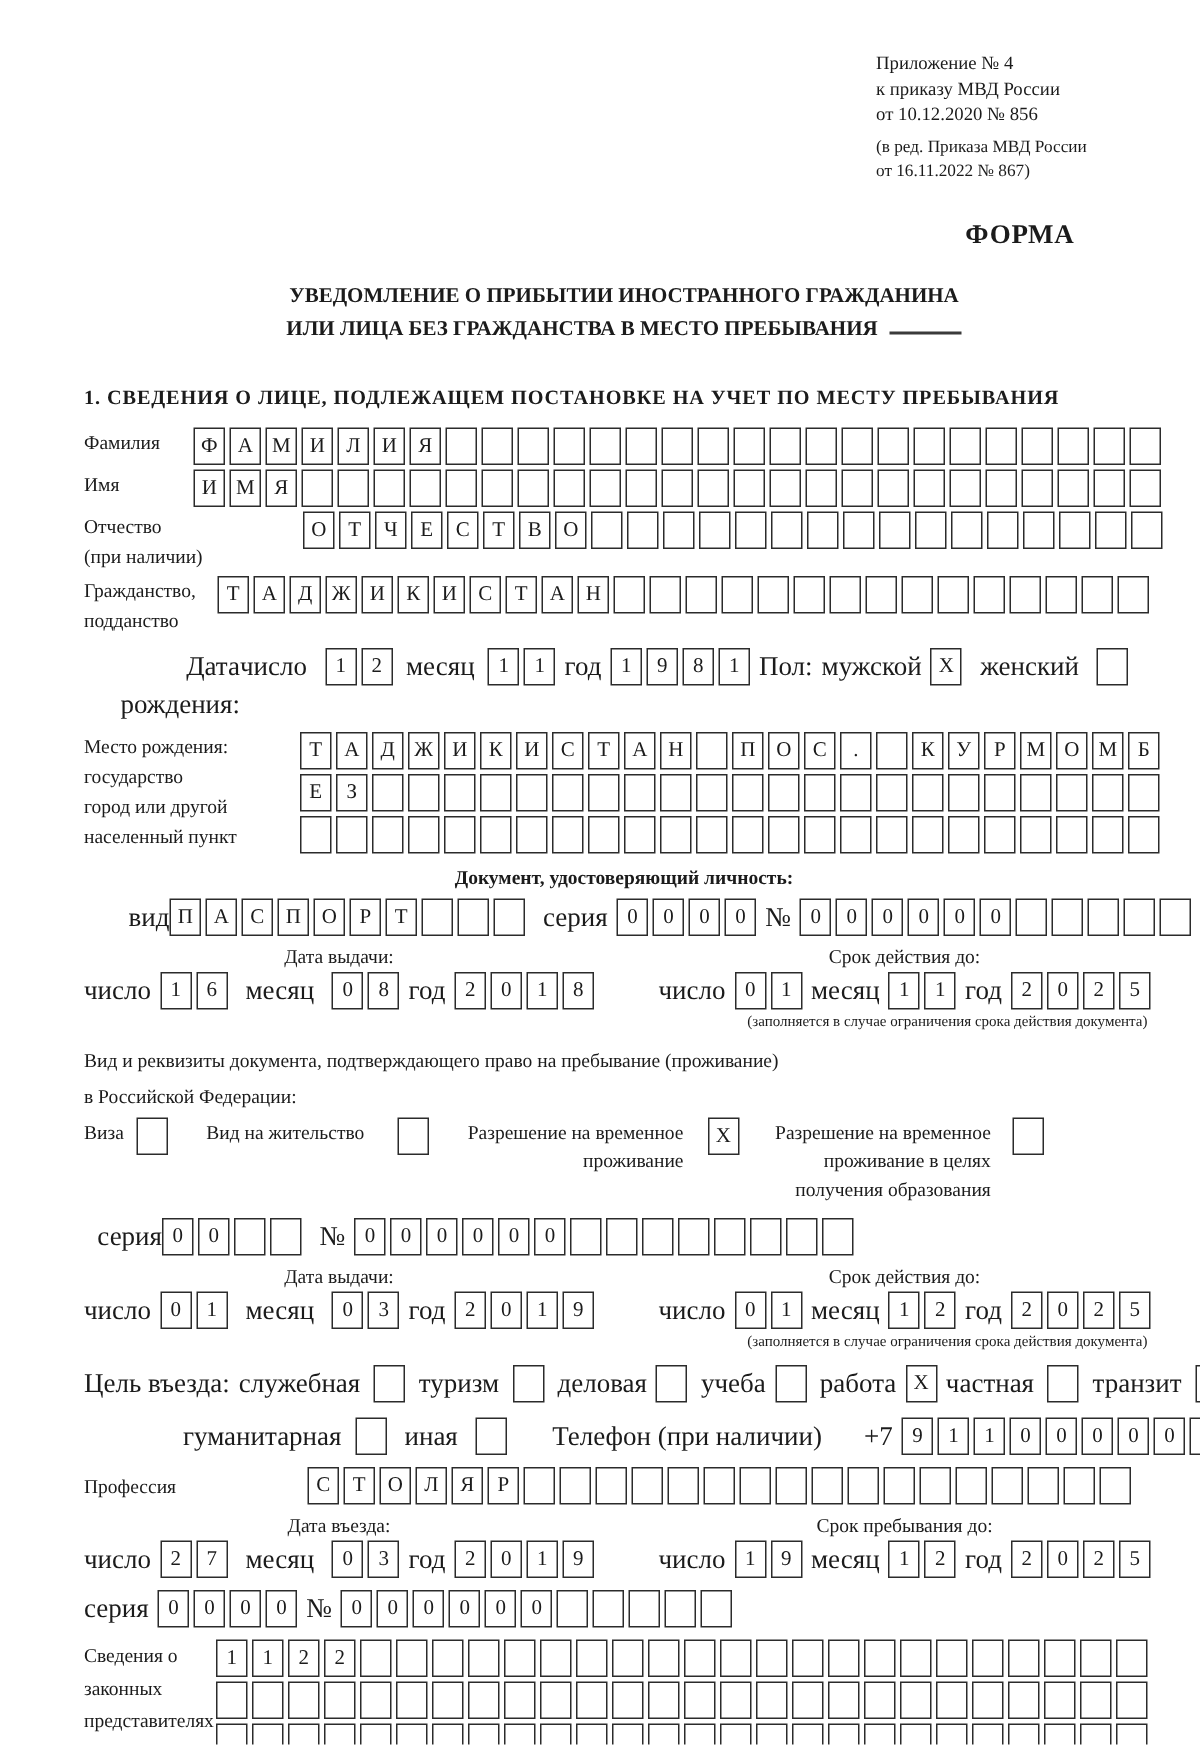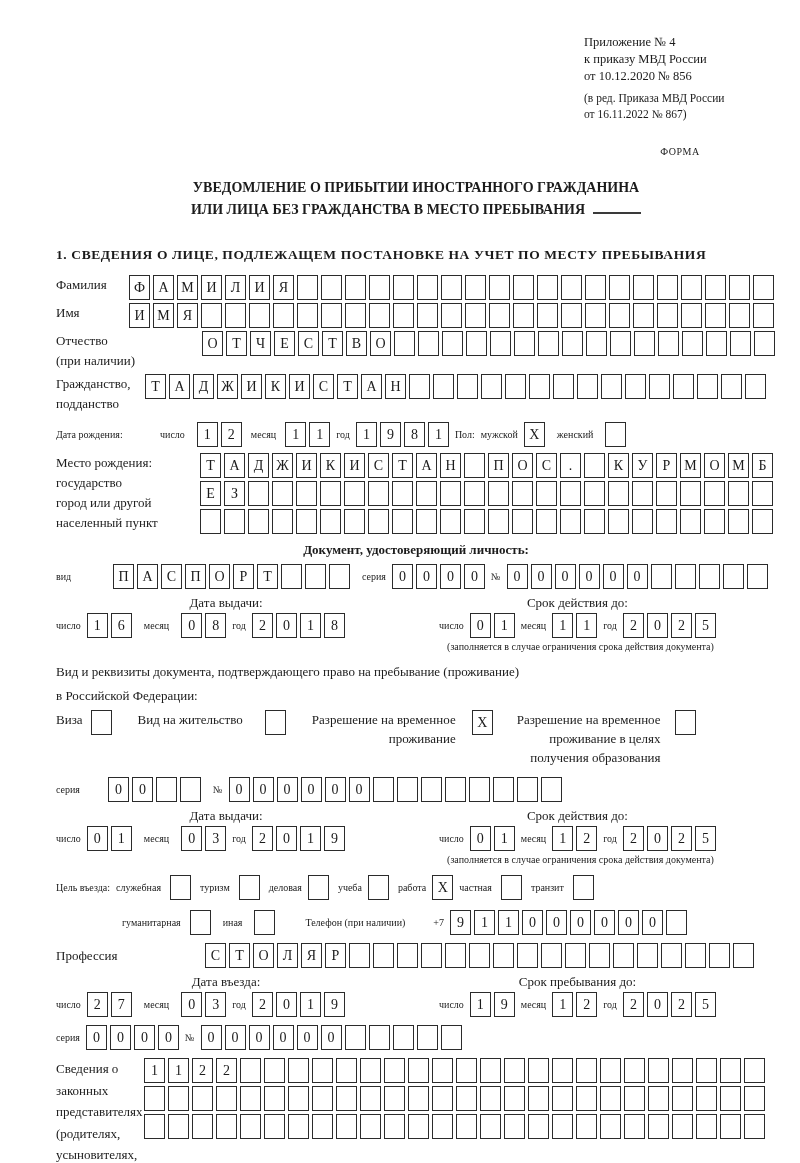--- a/index.html
+++ b/index.html
@@ -6,21 +6,21 @@
   html,body { margin:0; padding:0; }
   body {
     width:800px; height:1163px; background:#ffffff; overflow:hidden;
     font-family:"Liberation Serif", serif; color:#1b1b1b;
   }
   .page { width:800px; height:904px; padding:34px 24px 0 56px; }
 
   
   .appendix { width:192px; margin-left:auto; font-size:12.5px; line-height:17px; }
   .appendix .edition { font-size:11.5px; line-height:16px; margin-top:5px; }
-  .form-label { width:192px; margin-left:auto; text-align:center; font-weight:normal; font-size:10px; margin-top:24px; letter-spacing:.5px; }
+  .form-label { width:192px; margin-left:auto; text-align:center; font-weight:bold; font-size:18px; margin-top:24px; letter-spacing:.5px; }
 
   
   .title { text-align:center; font-weight:bold; font-size:14px; line-height:22px; margin-top:20px; }
   .blank-line { display:inline-block; width:48px; border-bottom:2.5px solid #3a3a3a; height:12px; margin-left:8px; }
 
   .section-heading { font-weight:bold; font-size:13.5px; letter-spacing:.6px; margin-top:26px; }
 
   
   .frow { display:flex; align-items:flex-start; margin-top:3px; }
   .lbl { font-size:13px; line-height:19px; flex:none; }
@@ -35,21 +35,21 @@
 
   .w-fam  { width:73px; }
   .w-grazh{ width:89px; }
   .w-otch { width:146px; }
   .w-mesto{ width:144px; }
   .w-prof { width:149px; }
 
   .mt6 { margin-top:6px; } .mt8 { margin-top:8px; } .mt10 { margin-top:10px; } .mt12 { margin-top:12px; }
 
   
-  .inl { font-size:10px; line-height:25px; flex:none; }
+  .inl { font-size:18px; line-height:25px; flex:none;text-align:right; }
   .gapL { margin-left:12px; } .gapS { margin-left:6px; } .gapM { margin-left:9px; }
 
   .doc-heading { text-align:center; font-weight:bold; font-size:13px; margin-top:8px; }
 
   
   .daterow { display:flex; margin-top:6px; }
   .dgroup { flex:none; }
   .dg-left { width:340px; }
   .dg-right { margin-left:43px; }
   .dg-head { font-size:13px; text-align:center; margin-bottom:2px; }

